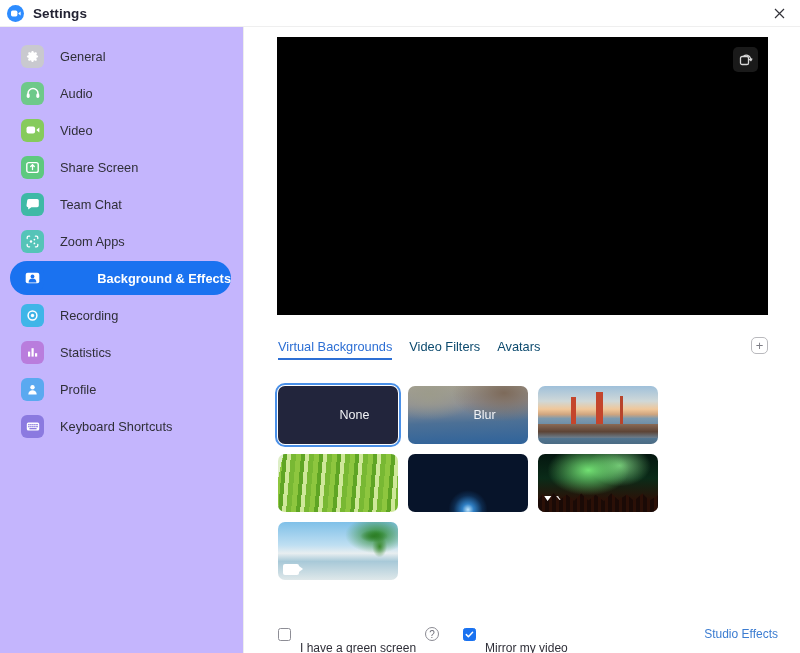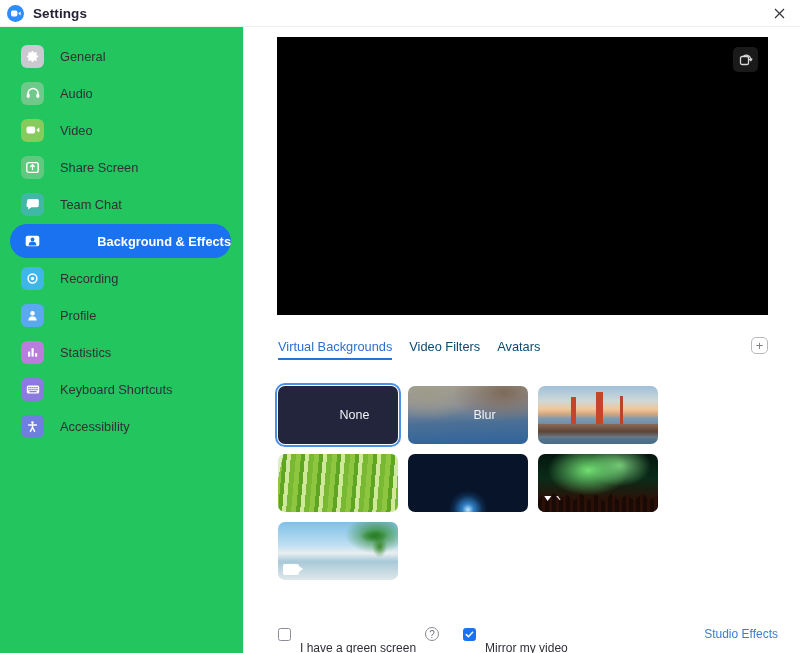--- a/index.html
+++ b/index.html
@@ -32,21 +32,21 @@
     color:#33333a; font-size:15px; cursor:pointer;
   }
   .titlebar-sep {
     position:absolute; top:26px; left:0; width:800px; height:1px;
     background:#efefef;
   }
 
   
   .sidebar {
     position:absolute; top:27px; left:0; width:243px; height:626px;
-    background:#22c55e; padding-top:9px;
+    background:#c4b5fd; padding-top:9px;
   }
   .sidebar-divider {
     position:absolute; top:27px; left:243px; width:1px; height:626px;
     background:#ededed;
   }
   .side-item {
     position:relative; display:flex; align-items:center;
     height:34px; margin:3px 12px 3px 10px; padding-left:11px;
     border-radius:17px; cursor:pointer;
   }
@@ -269,20 +269,31 @@
 
     <div class="side-item">
       <span class="side-ico" style="background:#3fb9a6">
         <svg width="14" height="13" viewBox="0 0 14 13">
             <path d="M1.2 2.6A1.6 1.6 0 012.8 1h8.4A1.6 1.6 0 0112.8 2.6v5A1.6 1.6 0 0111.2 9.2H5.4L2.2 11.6V9.2h-.1A1.6 1.6 0 01.5 7.6z" fill="#fff"></path>
           </svg>
       </span>
       <span class="side-label">Team Chat</span>
     </div>
 
+    <div class="side-item">
+      <span class="side-ico" style="background:#55c4b8">
+        <svg width="13" height="13" viewBox="0 0 13 13">
+            <path d="M3.6 1.2H2.6A1.4 1.4 0 001.2 2.6v1M9.4 1.2h1a1.4 1.4 0 011.4 1.4v1M3.6 11.8H2.6A1.4 1.4 0 011.2 10.4v-1M9.4 11.8h1a1.4 1.4 0 001.4-1.4v-1" stroke="#fff" stroke-width="1.3" fill="none" stroke-linecap="round"></path>
+            <circle cx="5" cy="6.5" r="1.2" fill="#fff"></circle>
+            <circle cx="8.4" cy="4.6" r="0.9" fill="#fff"></circle>
+            <circle cx="8.4" cy="8.4" r="0.9" fill="#fff"></circle>
+          </svg>
+      </span>
+      <span class="side-label">Zoom Apps</span>
+    </div>
 
     <div class="side-item active">
       <span class="side-ico" style="background:#1a72f0">
         <svg width="15" height="12" viewBox="0 0 15 12">
             <rect x="0.7" y="0.7" width="13.6" height="10.6" rx="2" fill="#fff"></rect>
             <circle cx="7.5" cy="4.4" r="1.9" fill="#1a72f0"></circle>
             <path d="M3.6 10.4a3.9 3.9 0 017.8 0z" fill="#1a72f0"></path>
           </svg>
       </span>
       <span class="side-label">Background &amp; Effects</span>
@@ -292,38 +303,38 @@
       <span class="side-ico" style="background:#3fb5e8">
         <svg width="13" height="13" viewBox="0 0 13 13">
             <circle cx="6.5" cy="6.5" r="4.4" stroke="#fff" stroke-width="1.5" fill="none"></circle>
             <circle cx="6.5" cy="6.5" r="1.7" fill="#fff"></circle>
           </svg>
       </span>
       <span class="side-label">Recording</span>
     </div>
 
     <div class="side-item">
-      <span class="side-ico" style="background:#5aa9f0">
-        <svg width="13" height="13" viewBox="0 0 13 13">
-            <circle cx="6.5" cy="4.3" r="2.2" fill="#fff"></circle>
-            <path d="M2.3 11.4a4.2 4.2 0 018.4 0z" fill="#fff"></path>
-          </svg>
-      </span>
-      <span class="side-label">Profile</span>
-    </div>
-
-    <div class="side-item">
       <span class="side-ico" style="background:#b97ddd">
         <svg width="13" height="12" viewBox="0 0 13 12">
             <rect x="2" y="5.6" width="2.2" height="5" fill="#fff"></rect>
             <rect x="5.5" y="2.2" width="2.2" height="8.4" fill="#fff"></rect>
             <rect x="9" y="7.2" width="2.2" height="3.4" fill="#fff"></rect>
           </svg>
       </span>
       <span class="side-label">Statistics</span>
+    </div>
+
+    <div class="side-item">
+      <span class="side-ico" style="background:#5aa9f0">
+        <svg width="13" height="13" viewBox="0 0 13 13">
+            <circle cx="6.5" cy="4.3" r="2.2" fill="#fff"></circle>
+            <path d="M2.3 11.4a4.2 4.2 0 018.4 0z" fill="#fff"></path>
+          </svg>
+      </span>
+      <span class="side-label">Profile</span>
     </div>
 
     <div class="side-item">
       <span class="side-ico" style="background:#8b7ae0">
         <svg width="14" height="11" viewBox="0 0 14 11">
             <rect x="0.8" y="1.4" width="12.4" height="8.2" rx="1.5" fill="#fff"></rect>
             <g fill="#8b7ae0">
               <rect x="2.2" y="3" width="1.4" height="1.3"></rect>
               <rect x="4.2" y="3" width="1.4" height="1.3"></rect>
               <rect x="6.2" y="3" width="1.4" height="1.3"></rect>
@@ -334,29 +345,20 @@
               <rect x="6.2" y="5" width="1.4" height="1.3"></rect>
               <rect x="8.2" y="5" width="1.4" height="1.3"></rect>
               <rect x="10.2" y="5" width="1.6" height="1.3"></rect>
               <rect x="3.4" y="7" width="7.2" height="1.3"></rect>
             </g>
           </svg>
       </span>
       <span class="side-label">Keyboard Shortcuts</span>
     </div>
 
-    <div class="side-item">
-      <span class="side-ico" style="background:#6f7fe0">
-        <svg width="13" height="13" viewBox="0 0 13 13">
-            <circle cx="6.5" cy="2.6" r="1.3" fill="#fff"></circle>
-            <path d="M2.6 5h7.8M6.5 4.6v3.2M6.5 7.4 L4.4 11.4M6.5 7.4 L8.6 11.4" stroke="#fff" stroke-width="1.4" fill="none" stroke-linecap="round"></path>
-          </svg>
-      </span>
-      <span class="side-label">Accessibility</span>
-    </div>
 
   </div>
   <div class="sidebar-divider"></div>
 
   <div class="main">
 
     <div class="preview">
       <div class="preview-btn">
         <svg width="14" height="14" viewBox="0 0 14 14">
             <rect x="1.5" y="3.5" width="8" height="8" rx="1.6" stroke="#d8d8d8" stroke-width="1.3" fill="none"></rect>

